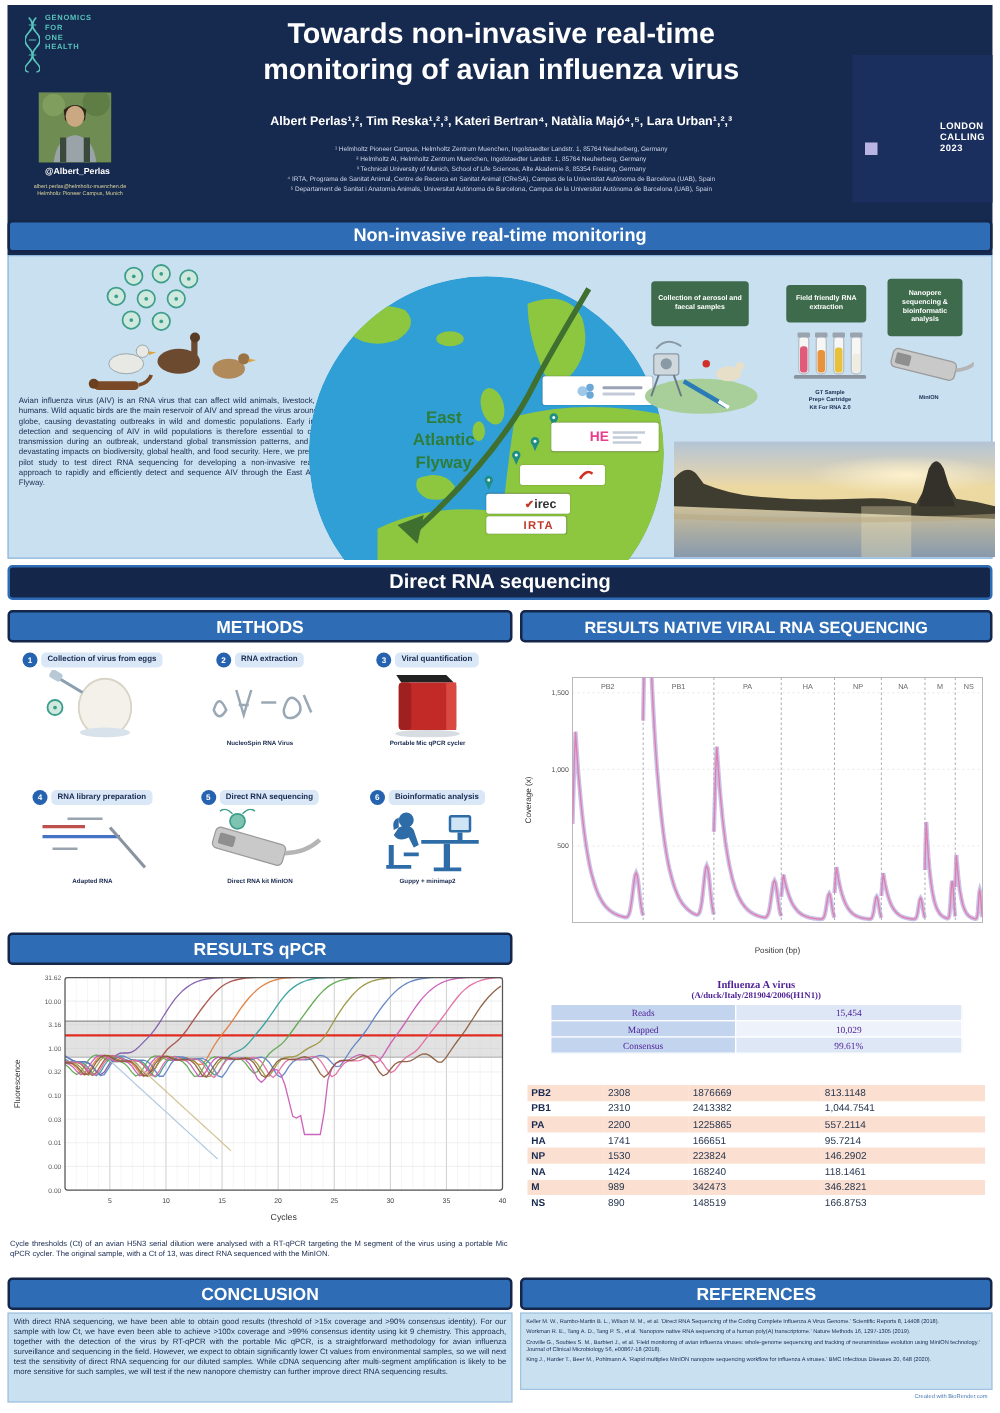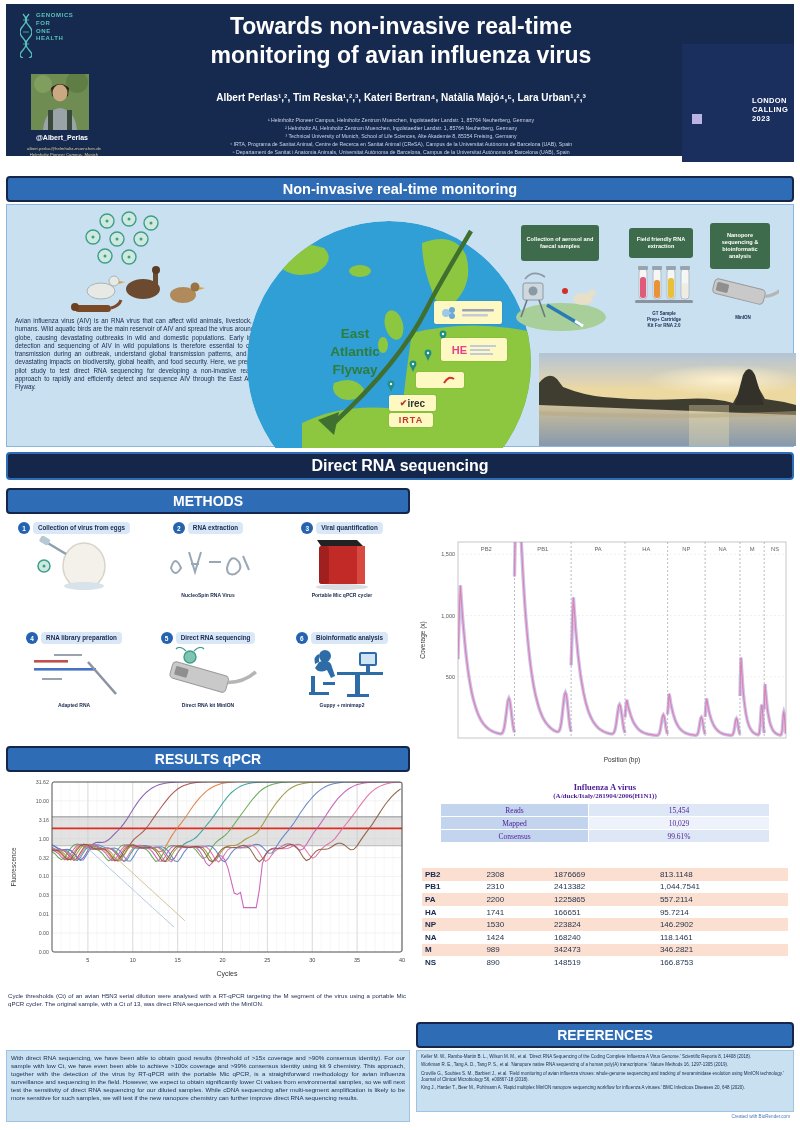--- a/index.html
+++ b/index.html
@@ -1,21 +1,21 @@
 <!DOCTYPE html>
 <html><head>
 <meta charset="utf-8">
 <style>
   html,body{margin:0;padding:0;background:#ffffff;}
   #poster{position:relative;width:800px;height:1130px;background:#ffffff;
     font-family:"Liberation Sans",sans-serif;overflow:hidden;}
   .abs{position:absolute;}
   .pre{white-space:pre-line;}
   
-  #header{left:6px;top:4px;width:788px;height:152px;background:#16294e;}
+  #header{left:6px;top:4px;width:788px;height:200px;background:#16294e;}
   #g1h-logo{left:14px;top:8px;width:110px;height:48px;display:flex;gap:4px;}
   #g1h-text{font-size:6px;line-height:1.3;color:#57c4bc;letter-spacing:.6px;font-weight:bold;}
   #author-photo{left:25px;top:70px;width:58px;height:56px;overflow:hidden;
     background:linear-gradient(135deg,#7d9a58,#49663a);}
   #handle{left:6px;top:130px;width:100px;text-align:center;color:#fff;font-weight:bold;font-size:7px;}
   #contact{left:2px;top:142px;width:112px;text-align:center;color:#d9d29a;font-size:4.3px;line-height:1.3;}
   #title{left:130px;top:8px;width:530px;text-align:center;color:#ffffff;
     font-size:23px;font-weight:bold;line-height:1.25;}
   #authors{left:130px;top:88px;width:530px;text-align:center;color:#ffffff;
     font-size:10px;font-weight:bold;}
@@ -29,22 +29,22 @@
     color:#fff;font-weight:bold;display:flex;align-items:center;justify-content:center;box-sizing:border-box;}
   .banner.dark{background:#14264a;border-color:#2e6cb5;}
   
   #panel1{left:6px;top:204px;width:788px;height:243px;background:#c9e0f1;border:1px solid #8db6dd;box-sizing:border-box;}
   #para1{left:8px;top:112px;width:250px;font-size:6.3px;line-height:1.32;color:#17294e;text-align:justify;}
   #map-label{left:288px;top:120px;width:120px;text-align:center;color:#2e7d3a;
     font-weight:bold;font-size:13.5px;line-height:1.35;}
   .wfbox{position:absolute;background:#3d6b4b;border-radius:3px;color:#fff;font-weight:bold;
     font-size:5.6px;line-height:1.25;text-align:center;display:flex;align-items:center;justify-content:center;padding:2px;box-sizing:border-box;}
   .smallcap{position:absolute;text-align:center;color:#17294e;font-weight:bold;font-size:4.5px;line-height:1.3;}
-  .logobox{position:absolute;background:#fef9c3;border-radius:2px;box-shadow:0 0 1px rgba(0,0,0,.35);
-    display:flex;align-items:center;justify-content:center;overflow:hidden;}
+  .logobox{position:absolute;background:#ffffff;border-radius:2px;box-shadow:0 0 1px rgba(0,0,0,.35);
+    display:flex;align-items:center;justify-content:center;overflow:hidden;padding-left:20px;}
   #photo-lake{left:532px;top:148px;width:257px;height:93px;overflow:hidden;}
   
   #methods-grid{left:6px;top:516px;width:404px;height:228px;background:#ffffff;}
   .mcell{position:absolute;width:128px;height:108px;}
   .mchip{display:flex;align-items:center;justify-content:center;gap:3px;}
   .mnum{width:12px;height:12px;border-radius:50%;background:#2563b0;color:#fff;font-size:6.5px;
     font-weight:bold;display:flex;align-items:center;justify-content:center;flex:0 0 auto;}
   .mlabel{background:#d9e7f7;border-radius:4px;padding:2px 5px;color:#17294e;font-weight:bold;
     font-size:6.3px;line-height:1.2;text-align:center;max-width:96px;}
   .mart{display:flex;align-items:center;justify-content:center;height:58px;}
@@ -548,22 +548,24 @@
         <text x="261.38461538461536" y="186" text-anchor="middle" font-size="5.5" fill="#444">25</text>
         <text x="306.2564102564103" y="186" text-anchor="middle" font-size="5.5" fill="#444">30</text>
         <text x="351.12820512820514" y="186" text-anchor="middle" font-size="5.5" fill="#444">35</text>
         <text x="396" y="186" text-anchor="middle" font-size="5.5" fill="#444">40</text>
         <text x="221" y="200" text-anchor="middle" font-size="7" fill="#333">Cycles</text>
         <text x="10" y="91" font-size="6.5" fill="#333" text-anchor="middle" transform="rotate(-90 10 91)">Fluorescence</text>
       </svg>
   </div>
   <div id="qpcr-caption" class="abs">Cycle thresholds (Ct) of an avian H5N3 serial dilution were analysed with a RT-qPCR targeting the M segment of the virus using a portable Mic qPCR cycler. The original sample, with a Ct of 13, was direct RNA sequenced with the MinION.</div>
 
+  <div class="banner" style="left:6px;top:1022px;width:404px;height:26px;font-size:14px;">CONCLUSION</div>
   <div id="conclusion-box" class="abs">With direct RNA sequencing, we have been able to obtain good results (threshold of &gt;15x coverage and &gt;90% consensus identity). For our sample with low Ct, we have even been able to achieve &gt;100x coverage and &gt;99% consensus identity using kit 9 chemistry. This approach, together with the detection of the virus by RT-qPCR with the portable Mic qPCR, is a straightforward methodology for avian influenza surveillance and sequencing in the field. However, we expect to obtain significantly lower Ct values from environmental samples, so we will next test the sensitivity of direct RNA sequencing for our diluted samples. While cDNA sequencing after multi-segment amplification is likely to be more sensitive for such samples, we will test if the new nanopore chemistry can further improve direct RNA sequencing results.</div>
 
+  <div class="banner" style="left:416px;top:488px;width:378px;height:26px;font-size:13px;">RESULTS NATIVE VIRAL RNA SEQUENCING</div>
 
   <div id="coverage-wrap" class="abs">
     <svg id="coverage-svg" width="378" height="258" viewBox="0 0 378 258">
         <rect x="42" y="24" width="328" height="196" fill="#ffffff" stroke="#b8b8b8" stroke-width="0.8"></rect>
         <clipPath id="covclip">
           <rect x="42" y="24" width="328" height="196"></rect>
         </clipPath>
         <line x1="42" y1="36.25" x2="370" y2="36.25" stroke="#dddddd" stroke-width="0.6" stroke-dasharray="1.5,2.5"></line>
         <text x="39" y="38.25" text-anchor="end" font-size="5.5" fill="#555">1,500</text>
         <line x1="42" y1="97.5" x2="370" y2="97.5" stroke="#dddddd" stroke-width="0.6" stroke-dasharray="1.5,2.5"></line>

